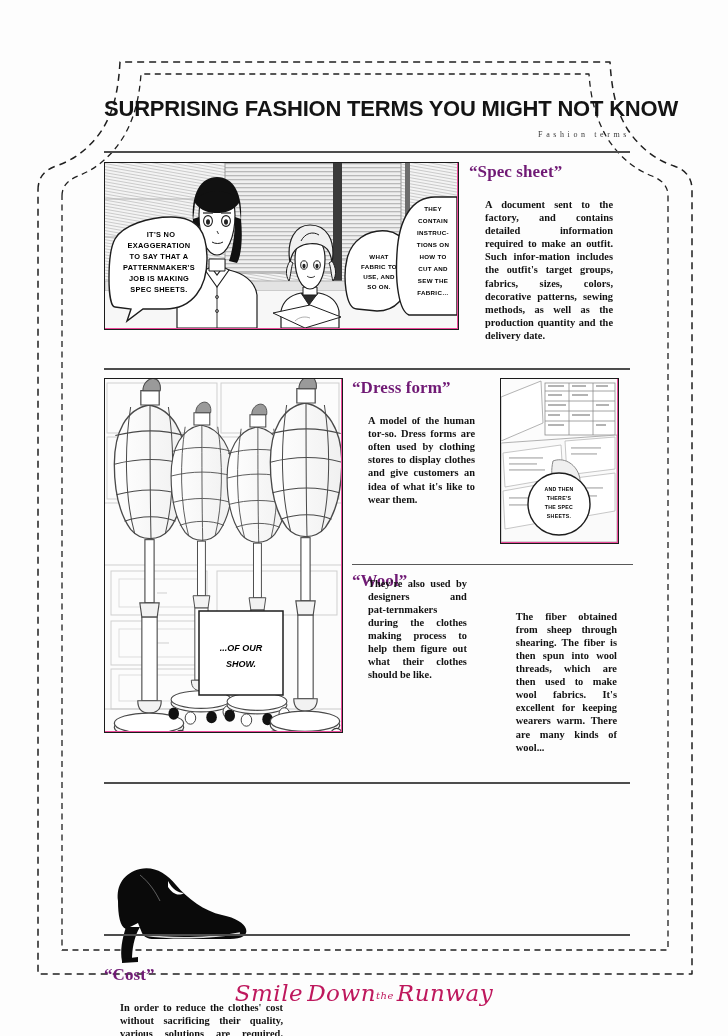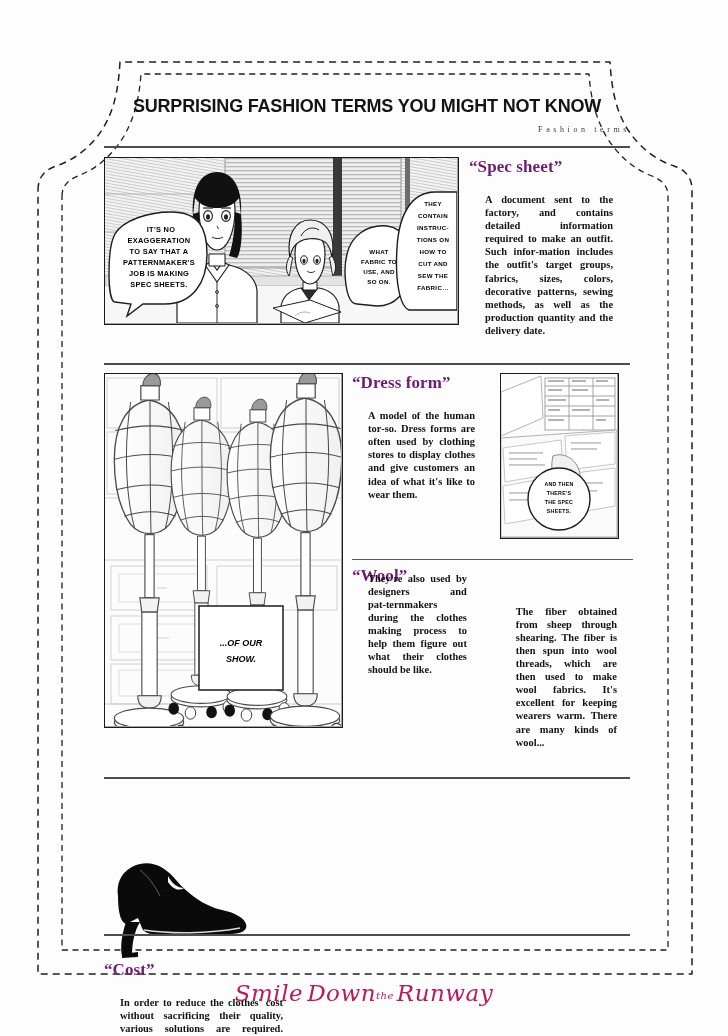--- a/index.html
+++ b/index.html
@@ -18,25 +18,25 @@
   
   .content{
     position:absolute;
     left:104px;top:96px;
     width:526px;
   }
 
   
   .title{
     font-family:"Liberation Sans", sans-serif;
-    font-size:18px;
+    font-size:22px;
     font-weight:600;
     letter-spacing:-0.2px;
     color:#141414;
-    text-align:center;
+    text-align:left;
     white-space:nowrap;
     margin:0;
     padding:0 0 2px 0;
   }
   .subtitle{
     font-family:"Liberation Serif", serif;
     font-size:8px;
     letter-spacing:3.6px;
     color:#3a3a3a;
     text-align:right;
@@ -87,21 +87,21 @@
 
   
   .sec4{display:flex;gap:2px;margin-top:9px;flex-direction:column;}
   .sec4 .art{width:165px;height:170px;position:relative;}
   .sec4 .c1{width:195px;}
   .sec4 .c2{width:166px;}
 
   
   .panel{
     border:1.6px solid #1b1b1b;
-    background:#a3a3a3;
+    background:#ec4899;
     box-sizing:border-box;
     position:relative;
     overflow:hidden;
   }
   .panel svg{display:block;}
 
   
   .bubtext{
     font-family:"Liberation Sans", sans-serif;
     font-weight:700;

